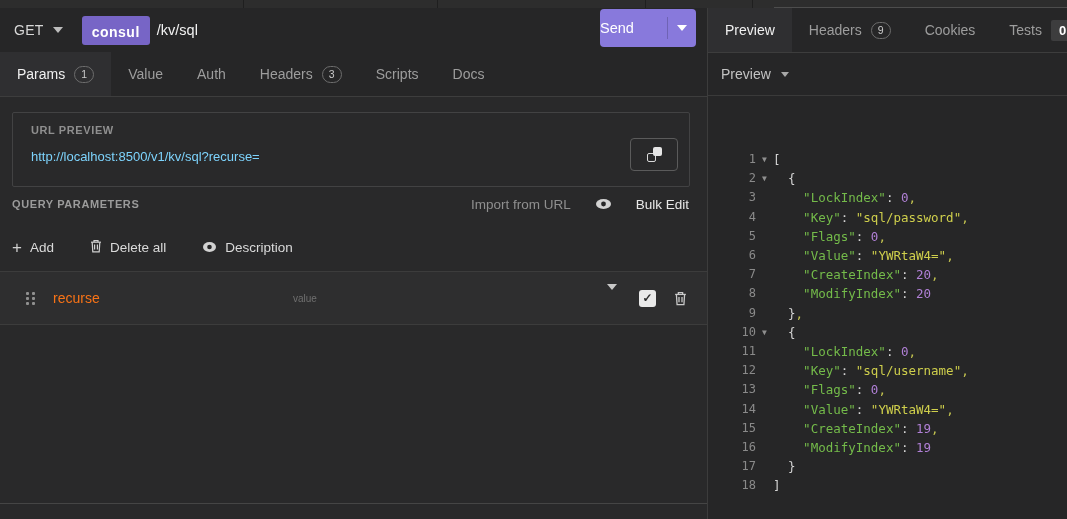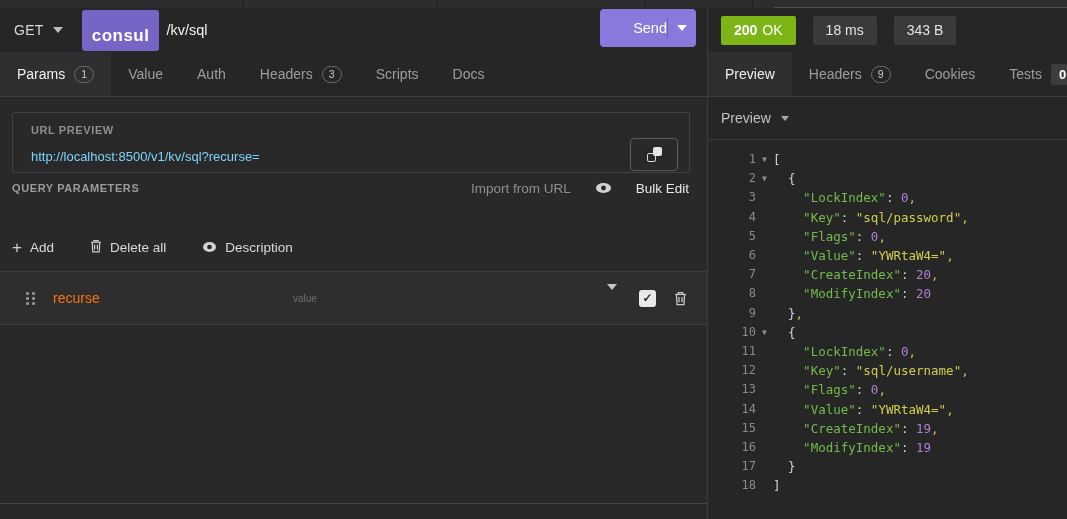--- a/index.html
+++ b/index.html
@@ -17,50 +17,50 @@
   
   .left-pane  { position:absolute; left:0; top:8px; width:707px; height:511px; background:#29292a; }
   .right-pane { position:absolute; left:708px; top:8px; width:359px; height:511px; background:#262627; }
   .v-divider  { position:absolute; left:707px; top:8px; width:1px; height:511px; background:#3c3c3c; }
 
   
   .url-row { position:relative; height:44px; display:flex; align-items:center; padding:0 14px; background:#262627; }
   .method { color:#d8d8d8; font-size:14px; letter-spacing:.3px; }
   .chev { width:0; height:0; border-left:5px solid transparent; border-right:5px solid transparent; border-top:6px solid #bdbdbd; margin-left:9px; }
   .env-badge { margin-left:19px; background:var(--badge-purple); color:#ffffff; font-weight:bold;
-    font-size:17px; padding:16px 10px 5px; border-radius:3px; letter-spacing:.5px; }
+    font-size:14px; padding:8px 10px 5px; border-radius:3px; letter-spacing:.5px; }
   .url-path { margin-left:7px; color:#f2f2f2; font-size:14.5px; }
   .send-btn { position:absolute; left:600px; top:1px; width:96px; height:38px; border-radius:4px;
     background:var(--accent-purple); display:flex; align-items:center; color:#fff; cursor:pointer; }
-  .send-label { flex:1; text-align:right; font-size:14.5px; padding-left:6px; }
+  .send-label { flex:1; text-align:left; font-size:14.5px; }
   .send-split { width:1px; height:22px; background:rgba(0,0,0,0.18); }
   .send-caret { width:28px; display:flex; justify-content:center; }
   .send-caret .chev { border-top-color:#ffffff; margin:0; }
 
   
   .tabs-row { position:relative; height:45px; display:flex; align-items:stretch; background:#262627; border-bottom:1px solid #3d3d3d; }
   .tab { display:flex; align-items:center; padding:0 17px; color:#9d9d9d; font-size:14px; cursor:pointer; white-space:nowrap; }
   .tab.active { background:#2f2f31; color:#f0f0f0; }
   .tab-badge { margin-left:9px; border:1px solid #6d6d6d; border-radius:10px; min-width:20px;
     padding:1px 6px 2px; font-size:10.5px; color:#c9c9c9; text-align:center; }
   .tab-badge:empty, .tab-badge.hidden { display:none; }
   .tab-badge.solid { border:none; background:#3d3d3e; color:#ffffff; font-weight:bold; font-size:13px; border-radius:2px; padding:3px 8px; }
 
   
-  .url-preview { position:absolute; left:12px; top:104px; width:678px; height:61px; border:1px solid #424243; border-radius:2px; }
+  .url-preview { position:absolute; left:12px; top:104px; width:678px; height:75px; border:1px solid #424243; border-radius:2px; }
   .up-title { position:absolute; left:18px; top:11px; font-size:11px; font-weight:bold; letter-spacing:.6px; color:#8f8f8f; }
   .up-url { position:absolute; left:18px; top:36px; font-size:13px; color:#7dd3fc; }
   .copy-btn { position:absolute; right:11px; top:25px; width:48px; height:33px; border:1px solid #5b5b5b; border-radius:4px;
     display:flex; align-items:center; justify-content:center; cursor:pointer; }
   .copy-ic { position:relative; width:15px; height:15px; }
   .copy-ic .back { position:absolute; left:0; bottom:0; width:9px; height:9px; border:1.5px solid #dadada; border-radius:2px; }
   .copy-ic .front { position:absolute; right:0; top:0; width:9px; height:9px; background:#e6e6e6; border-radius:2px; }
 
   
-  .qp-header { position:absolute; left:0; top:166px; width:707px; height:28px; display:flex; align-items:center; padding:0 18px 0 12px; }
+  .qp-header { position:absolute; left:0; top:182px; width:707px; height:28px; display:flex; align-items:center; padding:0 18px 0 12px; }
   .qp-title { font-size:11px; font-weight:bold; letter-spacing:.6px; color:#9b9b9b; }
   .qp-right { margin-left:auto; display:flex; align-items:center; gap:24px; }
   .import-url { color:#8f8f8f; font-size:13.5px; cursor:pointer; }
   .bulk-label { color:#e8e8e8; font-size:13.5px; cursor:pointer; }
   .qp-toolbar { position:absolute; left:0; top:224px; width:707px; height:30px; display:flex; align-items:center; padding-left:12px; gap:36px; }
   .tool-item { display:flex; align-items:center; gap:8px; color:#dadada; font-size:13.5px; cursor:pointer; }
   .plus-ic { font-size:17px; line-height:13px; color:#d0d0d0; font-weight:400; }
 
   
   .param-row { position:absolute; left:0; top:263px; width:707px; height:54px; background:#2e2e2f;
@@ -229,25 +229,20 @@
       </span>
     </div>
 
     <div class="left-bottom-line"></div>
   </div>
 
   <div class="v-divider"></div>
 
   <div class="right-pane">
 
-    <div class="status-row">
-      <span class="badge ok"><b>200</b><span>OK</span></span>
-      <span class="badge">18 ms</span>
-      <span class="badge">343 B</span>
-    </div>
 
     <div class="tabs-row">
       <div class="tab active">
         <span>Preview</span>
       </div>
       <div class="tab">
         <span>Headers</span>
         <span class="tab-badge">9</span>
       </div>
       <div class="tab">

